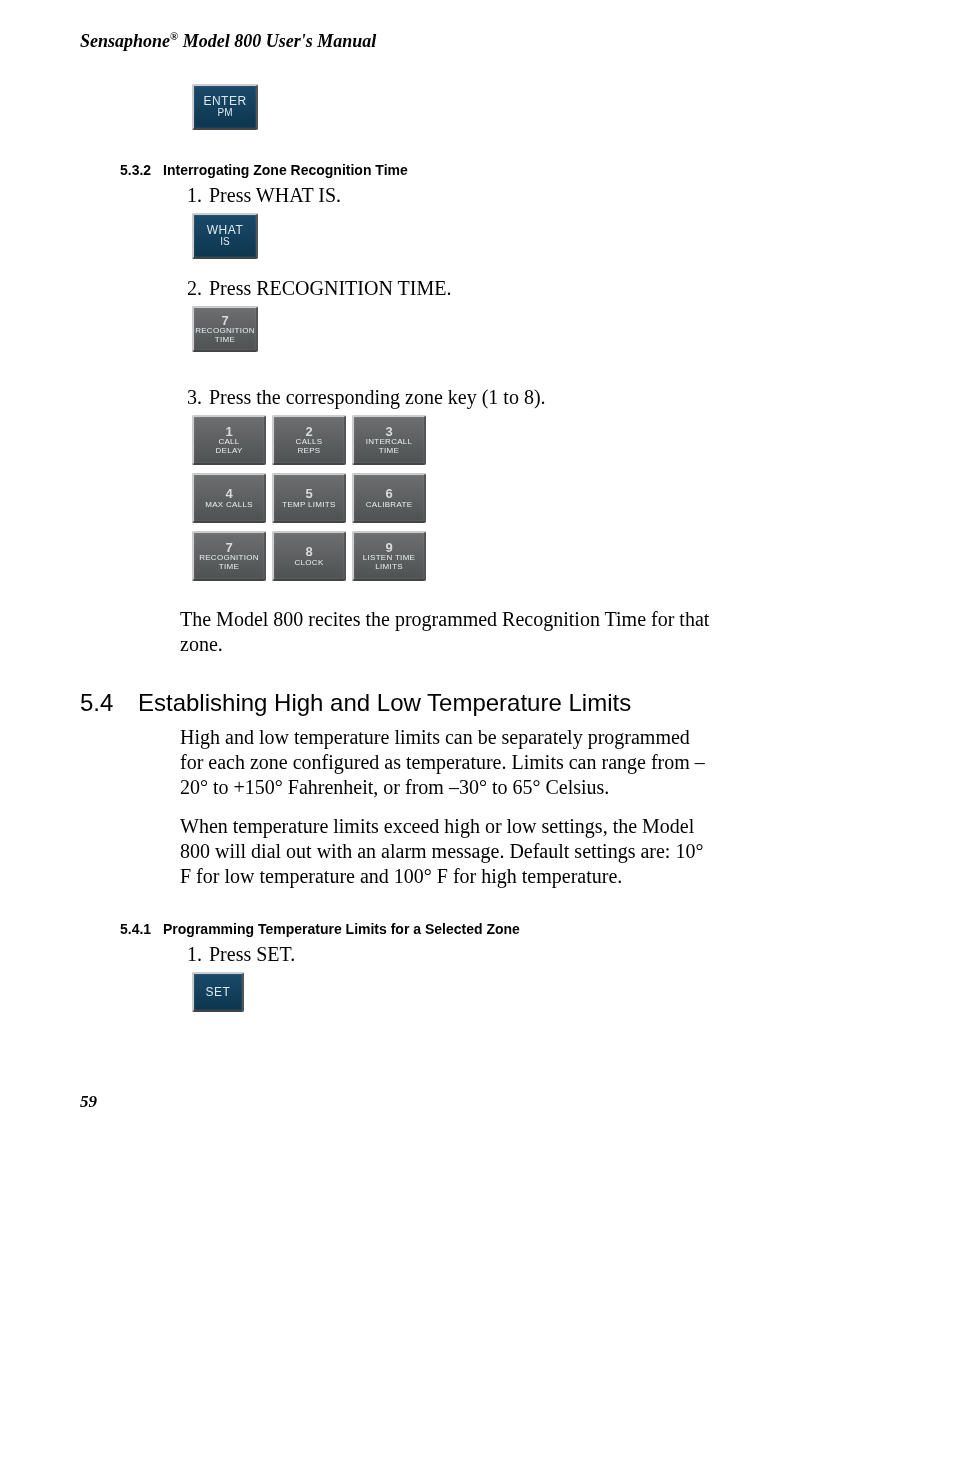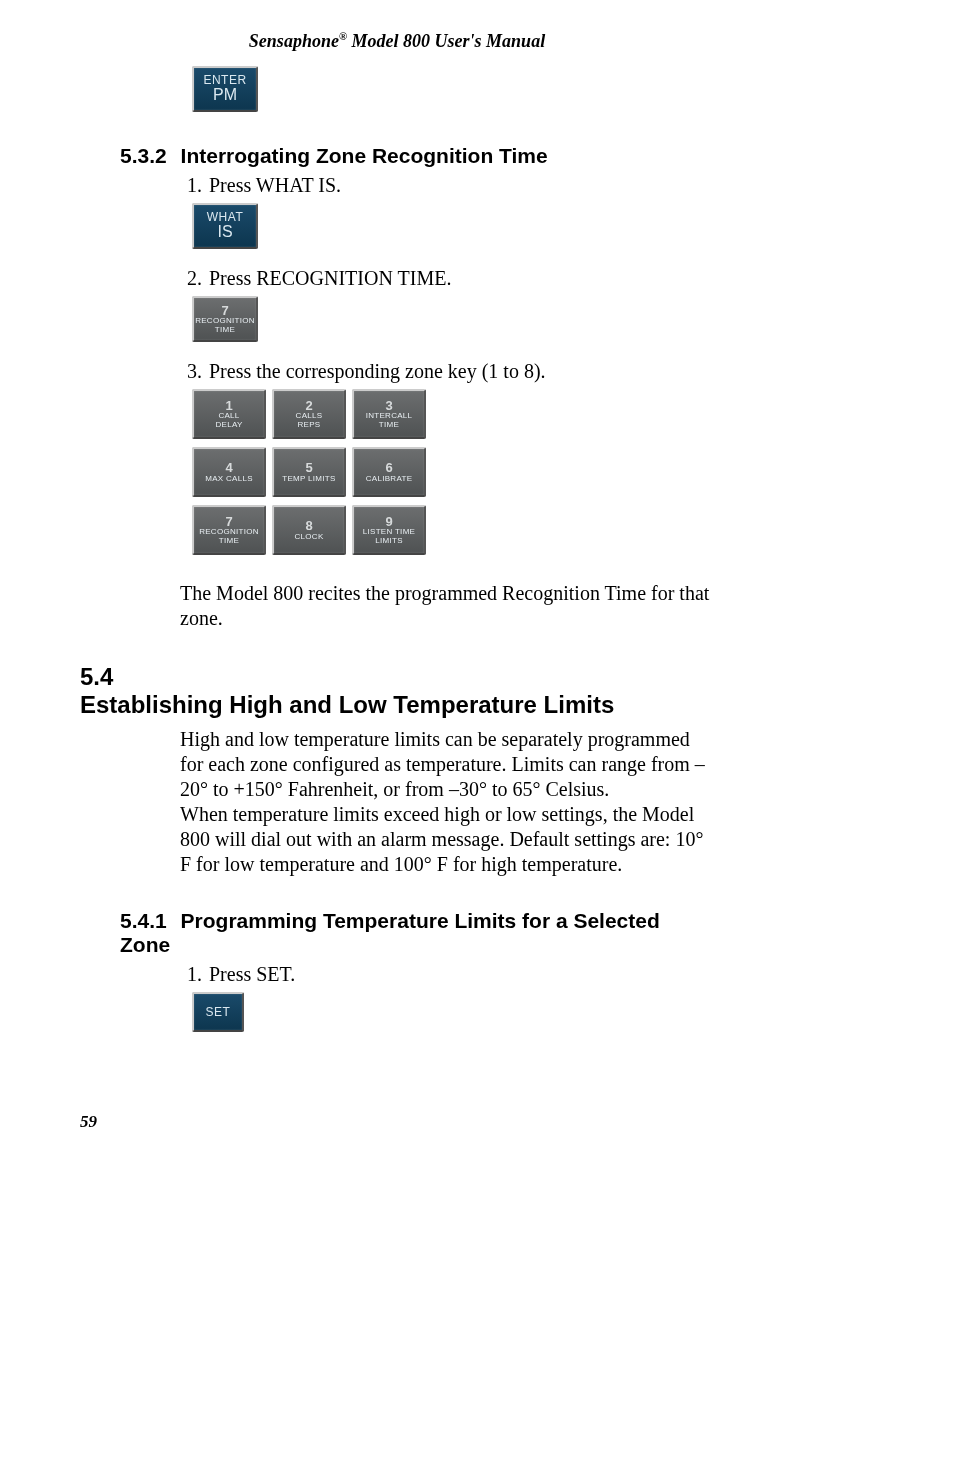--- a/index.html
+++ b/index.html
@@ -8,22 +8,21 @@
     margin: 0;
     padding: 30px 80px 30px 80px;
     width: 794px;
     box-sizing: border-box;
     color: #000;
   }
   .header-line {
     font-style: italic;
     font-weight: bold;
     font-size: 18px;
-    margin-bottom: 12px;
-    text-align: center;
+    margin-bottom: 30px;
   }
   .reg {
     font-size: 11px;
     vertical-align: super;
     font-style: italic;
   }
   .content-block {
     margin-left: 100px;
   }
   .list-item {
@@ -62,48 +61,47 @@
     margin-left: 12px;
     margin-top: 2px;
   }
   .key.gray {
     background: linear-gradient(to bottom, #6c6e6f 0%, #4f5253 100%);
     color: #e8eef2;
   }
   .key .num { font-size: 13px; font-weight: bold; color: #d7dadb; }
   .key .lbl { font-size: 8px; letter-spacing: 0.3px; }
   .key .lbl-lg { font-size: 12px; letter-spacing: 0.5px; }
-  .key .lbl-md { font-size: 16px; }
+  .key .lbl-md { font-size: 10px; }
   .keypad {
     display: flex;
     flex-direction: column;
     gap: 6px;
     margin-left: 12px;
     margin-top: 2px;
   }
   .krow { display: flex; gap: 6px; }
   .keypad .key { margin-left: 0; width: 70px; height: 46px; }
   h2.sub {
     font-family: Arial, Helvetica, sans-serif;
     font-weight: bold;
-    font-size: 21px;
+    font-size: 14px;
     margin-top: 32px;
     margin-bottom: 6px;
     margin-left: 40px;
   }
   h2.sub .secnum { margin-right: 8px; }
   h1.sect {
     font-family: Arial, Helvetica, sans-serif;
-    font-weight: bold;
+    font-weight: normal;
     font-size: 24px;
     margin-top: 32px;
     margin-bottom: 6px;
     margin-left: 0;
     display: flex;
-    flex-direction: column;
   }
   h1.sect .secnum { width: 58px; flex-shrink: 0; }
   .body-text {
     font-size: 20px;
     margin-left: 100px;
     margin-top: 8px;
     line-height: 1.25;
   }
   .page-num {
     position: relative;
@@ -146,21 +144,21 @@
   <div class="list-item" style="margin-top:18px">
     <span class="list-num">2.</span>
     <span>Press RECOGNITION TIME.</span>
   </div>
   <div class="key gray">
     <span class="num">7</span>
     <span class="lbl">RECOGNITION</span>
     <span class="lbl">TIME</span>
   </div>
 
-  <div class="list-item" style="margin-top:18px">
+  <div class="list-item" style="margin-top:34px">
     <span class="list-num">3.</span>
     <span>Press the corresponding zone key (1 to 8).</span>
   </div>
 
   <div class="keypad">
     <div class="krow">
       <div class="key gray">
         <span class="num">1</span>
         <span class="lbl">CALL</span>
         <span class="lbl">DELAY</span>
@@ -210,21 +208,21 @@
 </div>
 
 <div class="body-text" style="margin-top:26px">The Model 800 recites the programmed Recognition Time for that zone.</div>
 
 <h1 class="sect">
   <span class="secnum">5.4</span>
   <span>Establishing High and Low Temperature Limits</span>
 </h1>
 
 <div class="body-text">High and low temperature limits can be separately programmed for each zone configured as temperature. Limits can range from –20° to +150° Fahrenheit, or from –30° to 65° Celsius.</div>
-<div class="body-text" style="margin-top:0">When temperature limits exceed high or low settings, the Model 800 will dial out with an alarm message. Default settings are: 10° F for low temperature and 100° F for high temperature.</div>
+<div class="body-text" style="margin-top:14px">When temperature limits exceed high or low settings, the Model 800 will dial out with an alarm message. Default settings are: 10° F for low temperature and 100° F for high temperature.</div>
 
 <h2 class="sub">
   <span class="secnum">5.4.1</span>
   <span>Programming Temperature Limits for a Selected Zone</span>
 </h2>
 
 <div class="content-block">
   <div class="list-item">
     <span class="list-num">1.</span>
     <span>Press SET.</span>

